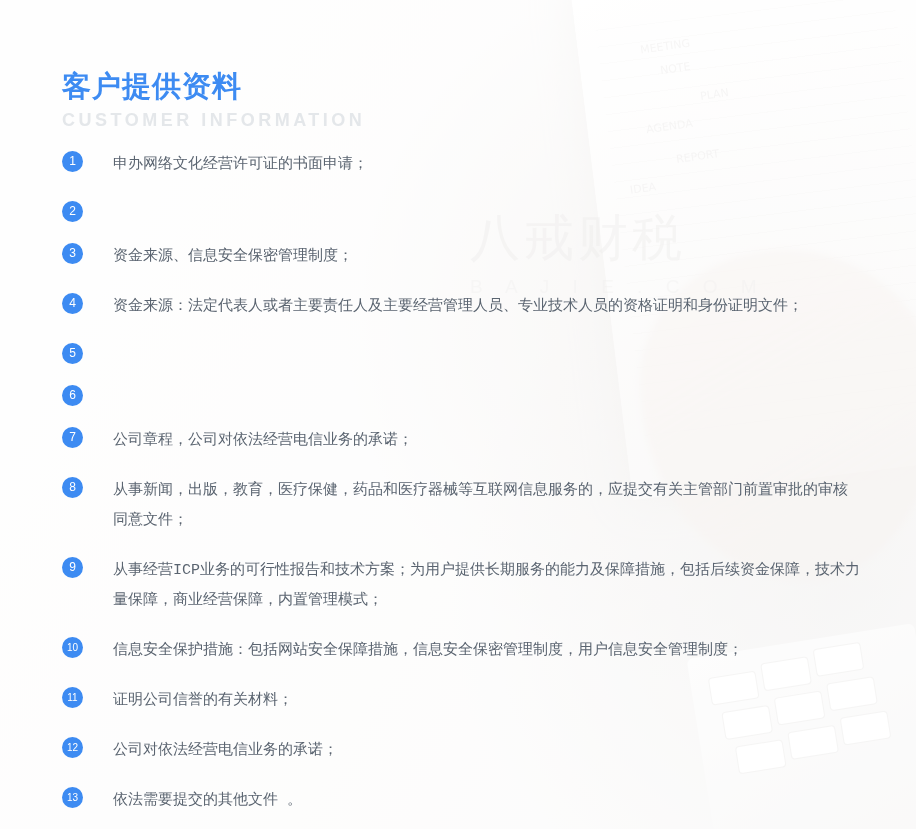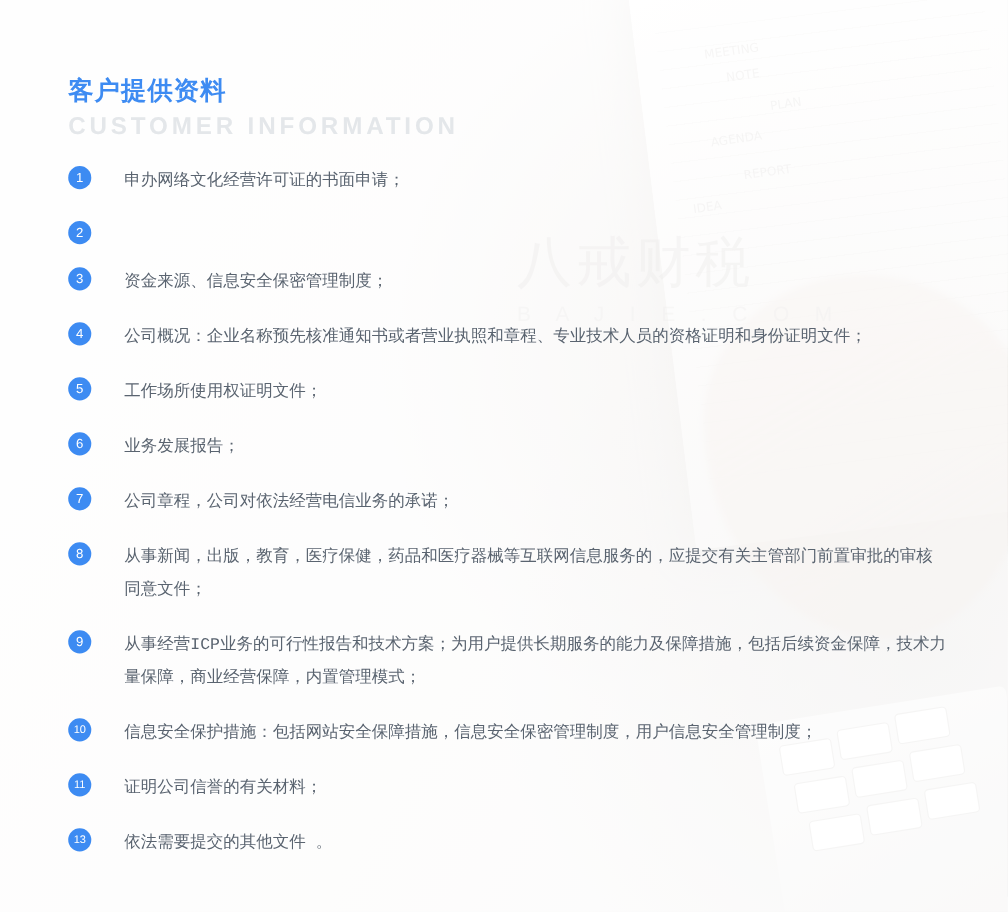--- a/index.html
+++ b/index.html
@@ -107,29 +107,29 @@
   .content {
     position: absolute;
     inset: 0;
   }
   .title-block {
     position: absolute;
     left: 62px;
     top: 68px;
   }
   .title-cn {
-    font-size: 23px;
+    font-size: 29px;
     font-weight: bold;
     color: #3d8bf2;
     letter-spacing: 1px;
     line-height: 1.3;
   }
   .title-en {
     margin-top: 4px;
-    font-size: 22px;
+    font-size: 18px;
     font-weight: bold;
     letter-spacing: 3.5px;
     color: #e4e7ea;
   }
 
   .list {
     position: absolute;
     left: 62px;
     top: 150px;
     width: 800px;
@@ -217,31 +217,29 @@
         <div class="num">2</div>
       </div>
 
       <div class="item">
         <div class="num">3</div>
         <div class="text">资金来源、信息安全保密管理制度；</div>
       </div>
 
       <div class="item">
         <div class="num">4</div>
-        <div class="text">公司概况：企业名称预先核准通知书或者营业执照和章程、专业技术人员的资格证明和身份证明文件；</div>
+        <div class="text">资金来源：法定代表人或者主要责任人及主要经营管理人员、专业技术人员的资格证明和身份证明文件；</div>
       </div>
 
       <div class="item">
         <div class="num">5</div>
-        <div class="text">工作场所使用权证明文件；</div>
       </div>
 
       <div class="item">
         <div class="num">6</div>
-        <div class="text">业务发展报告；</div>
       </div>
 
       <div class="item">
         <div class="num">7</div>
         <div class="text">公司章程，公司对依法经营电信业务的承诺；</div>
       </div>
 
       <div class="item tall">
         <div class="num">8</div>
         <div class="text">从事新闻，出版，教育，医疗保健，药品和医疗器械等互联网信息服务的，应提交有关主管部门前置审批的审核同意文件；</div>
@@ -255,20 +253,24 @@
       <div class="item">
         <div class="num two-digit">10</div>
         <div class="text">信息安全保护措施：包括网站安全保障措施，信息安全保密管理制度，用户信息安全管理制度；</div>
       </div>
 
       <div class="item">
         <div class="num two-digit">11</div>
         <div class="text">证明公司信誉的有关材料；</div>
       </div>
 
+      <div class="item">
+        <div class="num two-digit">12</div>
+        <div class="text">公司对依法经营电信业务的承诺；</div>
+      </div>
 
       <div class="item">
         <div class="num two-digit">13</div>
         <div class="text">依法需要提交的其他文件 。</div>
       </div>
 
     </div>
   </div>
 </div>
 

